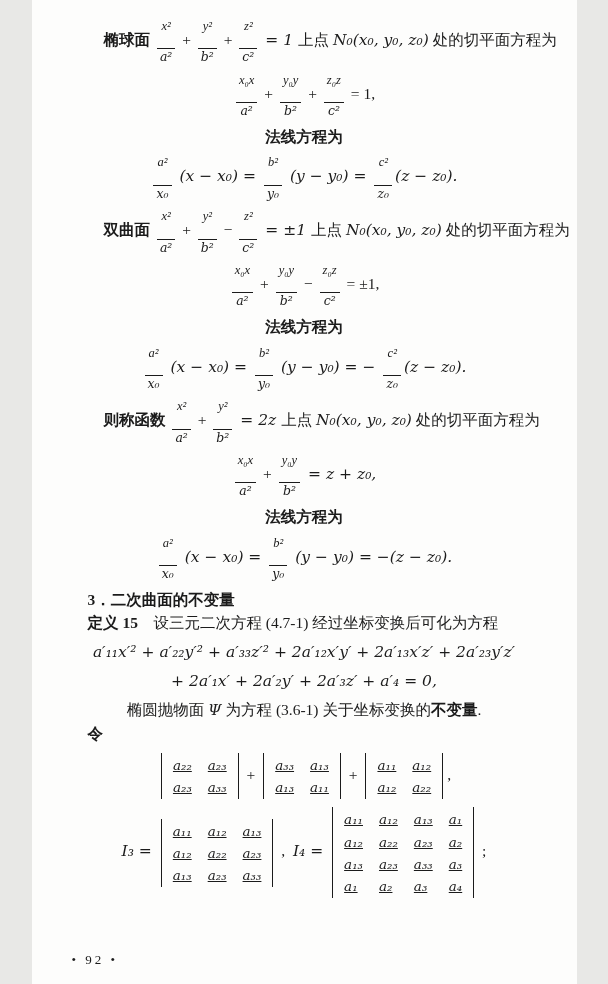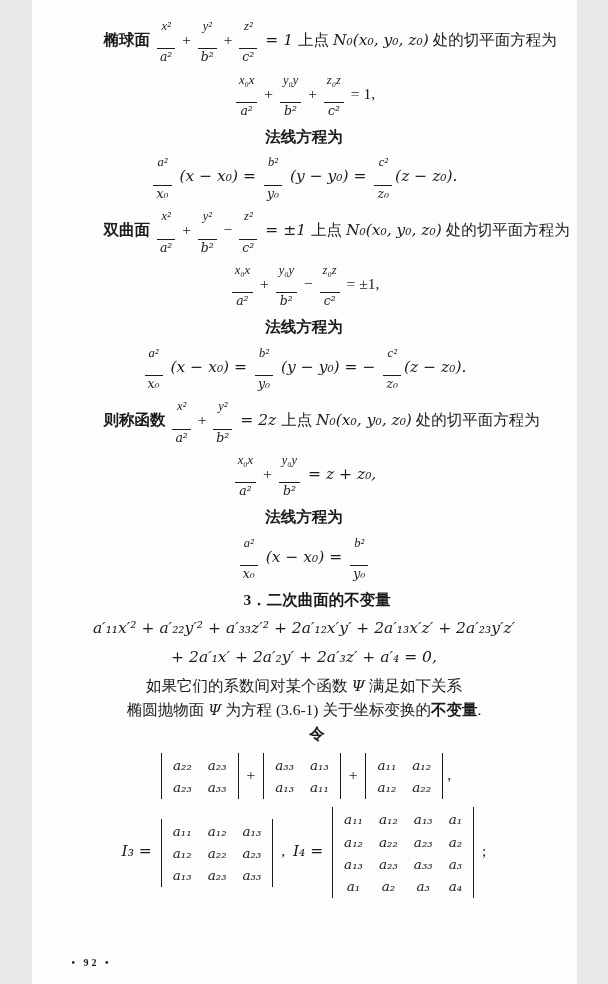--- a/index.html
+++ b/index.html
@@ -22,21 +22,21 @@
   }
   .line {
     font-size: 15.5px;
     line-height: 1.35;
     white-space: nowrap;
     margin: 3px 0;
   }
   .al-center { text-align: center; margin: 8px 0; }
   .al-left   { text-align: center; }
   .al-indent  { margin-left: 42px; }
-  .al-indent2 { margin-left: 26px; text-align: center; }
+  .al-indent2 { margin-left: 26px; }
   .seg-b { font-weight: bold; }
   .seg-i {
     font-style: italic;
     font-family: "DejaVu Serif", "Liberation Serif", serif;
   }
   .frac {
     display: inline-block;
     vertical-align: middle;
     text-align: center;
     font-style: italic;
@@ -60,50 +60,50 @@
     vertical-align: middle;
     margin: 0 4px;
     font-style: italic;
     font-family: "DejaVu Serif", "Liberation Serif", serif;
     font-size: 13.5px;
     border-left: 1.3px solid #1b1b1b;
     border-right: 1.3px solid #1b1b1b;
     padding: 1px 3px;
   }
   .det-row  { display: table-row; }
-  .det-cell { display: table-cell; padding: 2px 8px; text-align: center; }
+  .det-cell { display: table-cell; padding: 2px 8px; text-align: left; text-decoration: underline; }
   .footer {
     margin-top: auto;
     padding: 6px 0 4px 10px;
-    font-weight: bold;
-    font-size: 10px;
+    font-weight: normal;
+    font-size: 13px;
     letter-spacing: 3px;
   }
 </style>
 </head>
 <body>
 
 <div class="page">
   <div>
       <div class="line al-indent"><span class="seg-b">椭球面 </span><span class="frac"><span class="num">x²</span><span class="den">a²</span></span><span> + </span><span class="frac"><span class="num">y²</span><span class="den">b²</span></span><span> + </span><span class="frac"><span class="num">z²</span><span class="den">c²</span></span><span class="seg-i"> = 1 </span><span>上点 </span><span class="seg-i">N₀(x₀, y₀, z₀)</span><span> 处的切平面方程为</span></div>
       <div class="line al-center"><span class="frac"><span class="num">x₀x</span><span class="den">a²</span></span><span> + </span><span class="frac"><span class="num">y₀y</span><span class="den">b²</span></span><span> + </span><span class="frac"><span class="num">z₀z</span><span class="den">c²</span></span><span> = 1,</span></div>
       <div class="line al-left"><span class="seg-b">法线方程为</span></div>
       <div class="line al-center"><span class="frac"><span class="num">a²</span><span class="den">x₀</span></span><span class="seg-i"> (x − x₀) = </span><span class="frac"><span class="num">b²</span><span class="den">y₀</span></span><span class="seg-i"> (y − y₀) = </span><span class="frac"><span class="num">c²</span><span class="den">z₀</span></span><span class="seg-i">(z − z₀).</span></div>
       <div class="line al-indent"><span class="seg-b">双曲面 </span><span class="frac"><span class="num">x²</span><span class="den">a²</span></span><span> + </span><span class="frac"><span class="num">y²</span><span class="den">b²</span></span><span> − </span><span class="frac"><span class="num">z²</span><span class="den">c²</span></span><span class="seg-i"> = ±1 </span><span>上点 </span><span class="seg-i">N₀(x₀, y₀, z₀)</span><span> 处的切平面方程为</span></div>
       <div class="line al-center"><span class="frac"><span class="num">x₀x</span><span class="den">a²</span></span><span> + </span><span class="frac"><span class="num">y₀y</span><span class="den">b²</span></span><span> − </span><span class="frac"><span class="num">z₀z</span><span class="den">c²</span></span><span> = ±1,</span></div>
       <div class="line al-left"><span class="seg-b">法线方程为</span></div>
       <div class="line al-center"><span class="frac"><span class="num">a²</span><span class="den">x₀</span></span><span class="seg-i"> (x − x₀) = </span><span class="frac"><span class="num">b²</span><span class="den">y₀</span></span><span class="seg-i"> (y − y₀) = − </span><span class="frac"><span class="num">c²</span><span class="den">z₀</span></span><span class="seg-i">(z − z₀).</span></div>
       <div class="line al-indent"><span class="seg-b">则称函数 </span><span class="frac"><span class="num">x²</span><span class="den">a²</span></span><span> + </span><span class="frac"><span class="num">y²</span><span class="den">b²</span></span><span class="seg-i"> = 2z </span><span>上点 </span><span class="seg-i">N₀(x₀, y₀, z₀)</span><span> 处的切平面方程为</span></div>
       <div class="line al-center"><span class="frac"><span class="num">x₀x</span><span class="den">a²</span></span><span> + </span><span class="frac"><span class="num">y₀y</span><span class="den">b²</span></span><span class="seg-i"> = z + z₀,</span></div>
       <div class="line al-left"><span class="seg-b">法线方程为</span></div>
-      <div class="line al-center"><span class="frac"><span class="num">a²</span><span class="den">x₀</span></span><span class="seg-i"> (x − x₀) = </span><span class="frac"><span class="num">b²</span><span class="den">y₀</span></span></div>
+      <div class="line al-center"><span class="frac"><span class="num">a²</span><span class="den">x₀</span></span><span class="seg-i"> (x − x₀) = </span><span class="frac"><span class="num">b²</span><span class="den">y₀</span></span><span class="seg-i"> (y − y₀) = −(z − z₀).</span></div>
       <div class="line al-indent2"><span class="seg-b">3．二次曲面的不变量</span></div>
+      <div class="line al-indent2"><span class="seg-b">定义 15</span><span>　设三元二次方程 (4.7-1) 经过坐标变换后可化为方程</span></div>
       <div class="line al-center"><span class="seg-i">a′₁₁x′² + a′₂₂y′² + a′₃₃z′² + 2a′₁₂x′y′ + 2a′₁₃x′z′ + 2a′₂₃y′z′</span></div>
       <div class="line al-center"><span class="seg-i">+ 2a′₁x′ + 2a′₂y′ + 2a′₃z′ + a′₄ = 0,</span></div>
-      <div class="line al-left"><span>如果它们的系数间对某个函数 </span><span class="seg-i">Ψ</span><span> 满足如下关系</span></div>
       <div class="line al-left"><span>椭圆抛物面 </span><span class="seg-i">Ψ</span><span> 为方程 (3.6-1) 关于坐标变换的</span><span class="seg-b">不变量</span><span>.</span></div>
       <div class="line al-indent2"><span class="seg-b">令</span></div>
       <div class="line al-center"><span class="det"><span class="det-row">
             <span class="det-cell">a₂₂</span>
             <span class="det-cell">a₂₃</span>
           </span><span class="det-row">
             <span class="det-cell">a₂₃</span>
             <span class="det-cell">a₃₃</span>
           </span></span><span> + </span><span class="det"><span class="det-row">
             <span class="det-cell">a₃₃</span>

